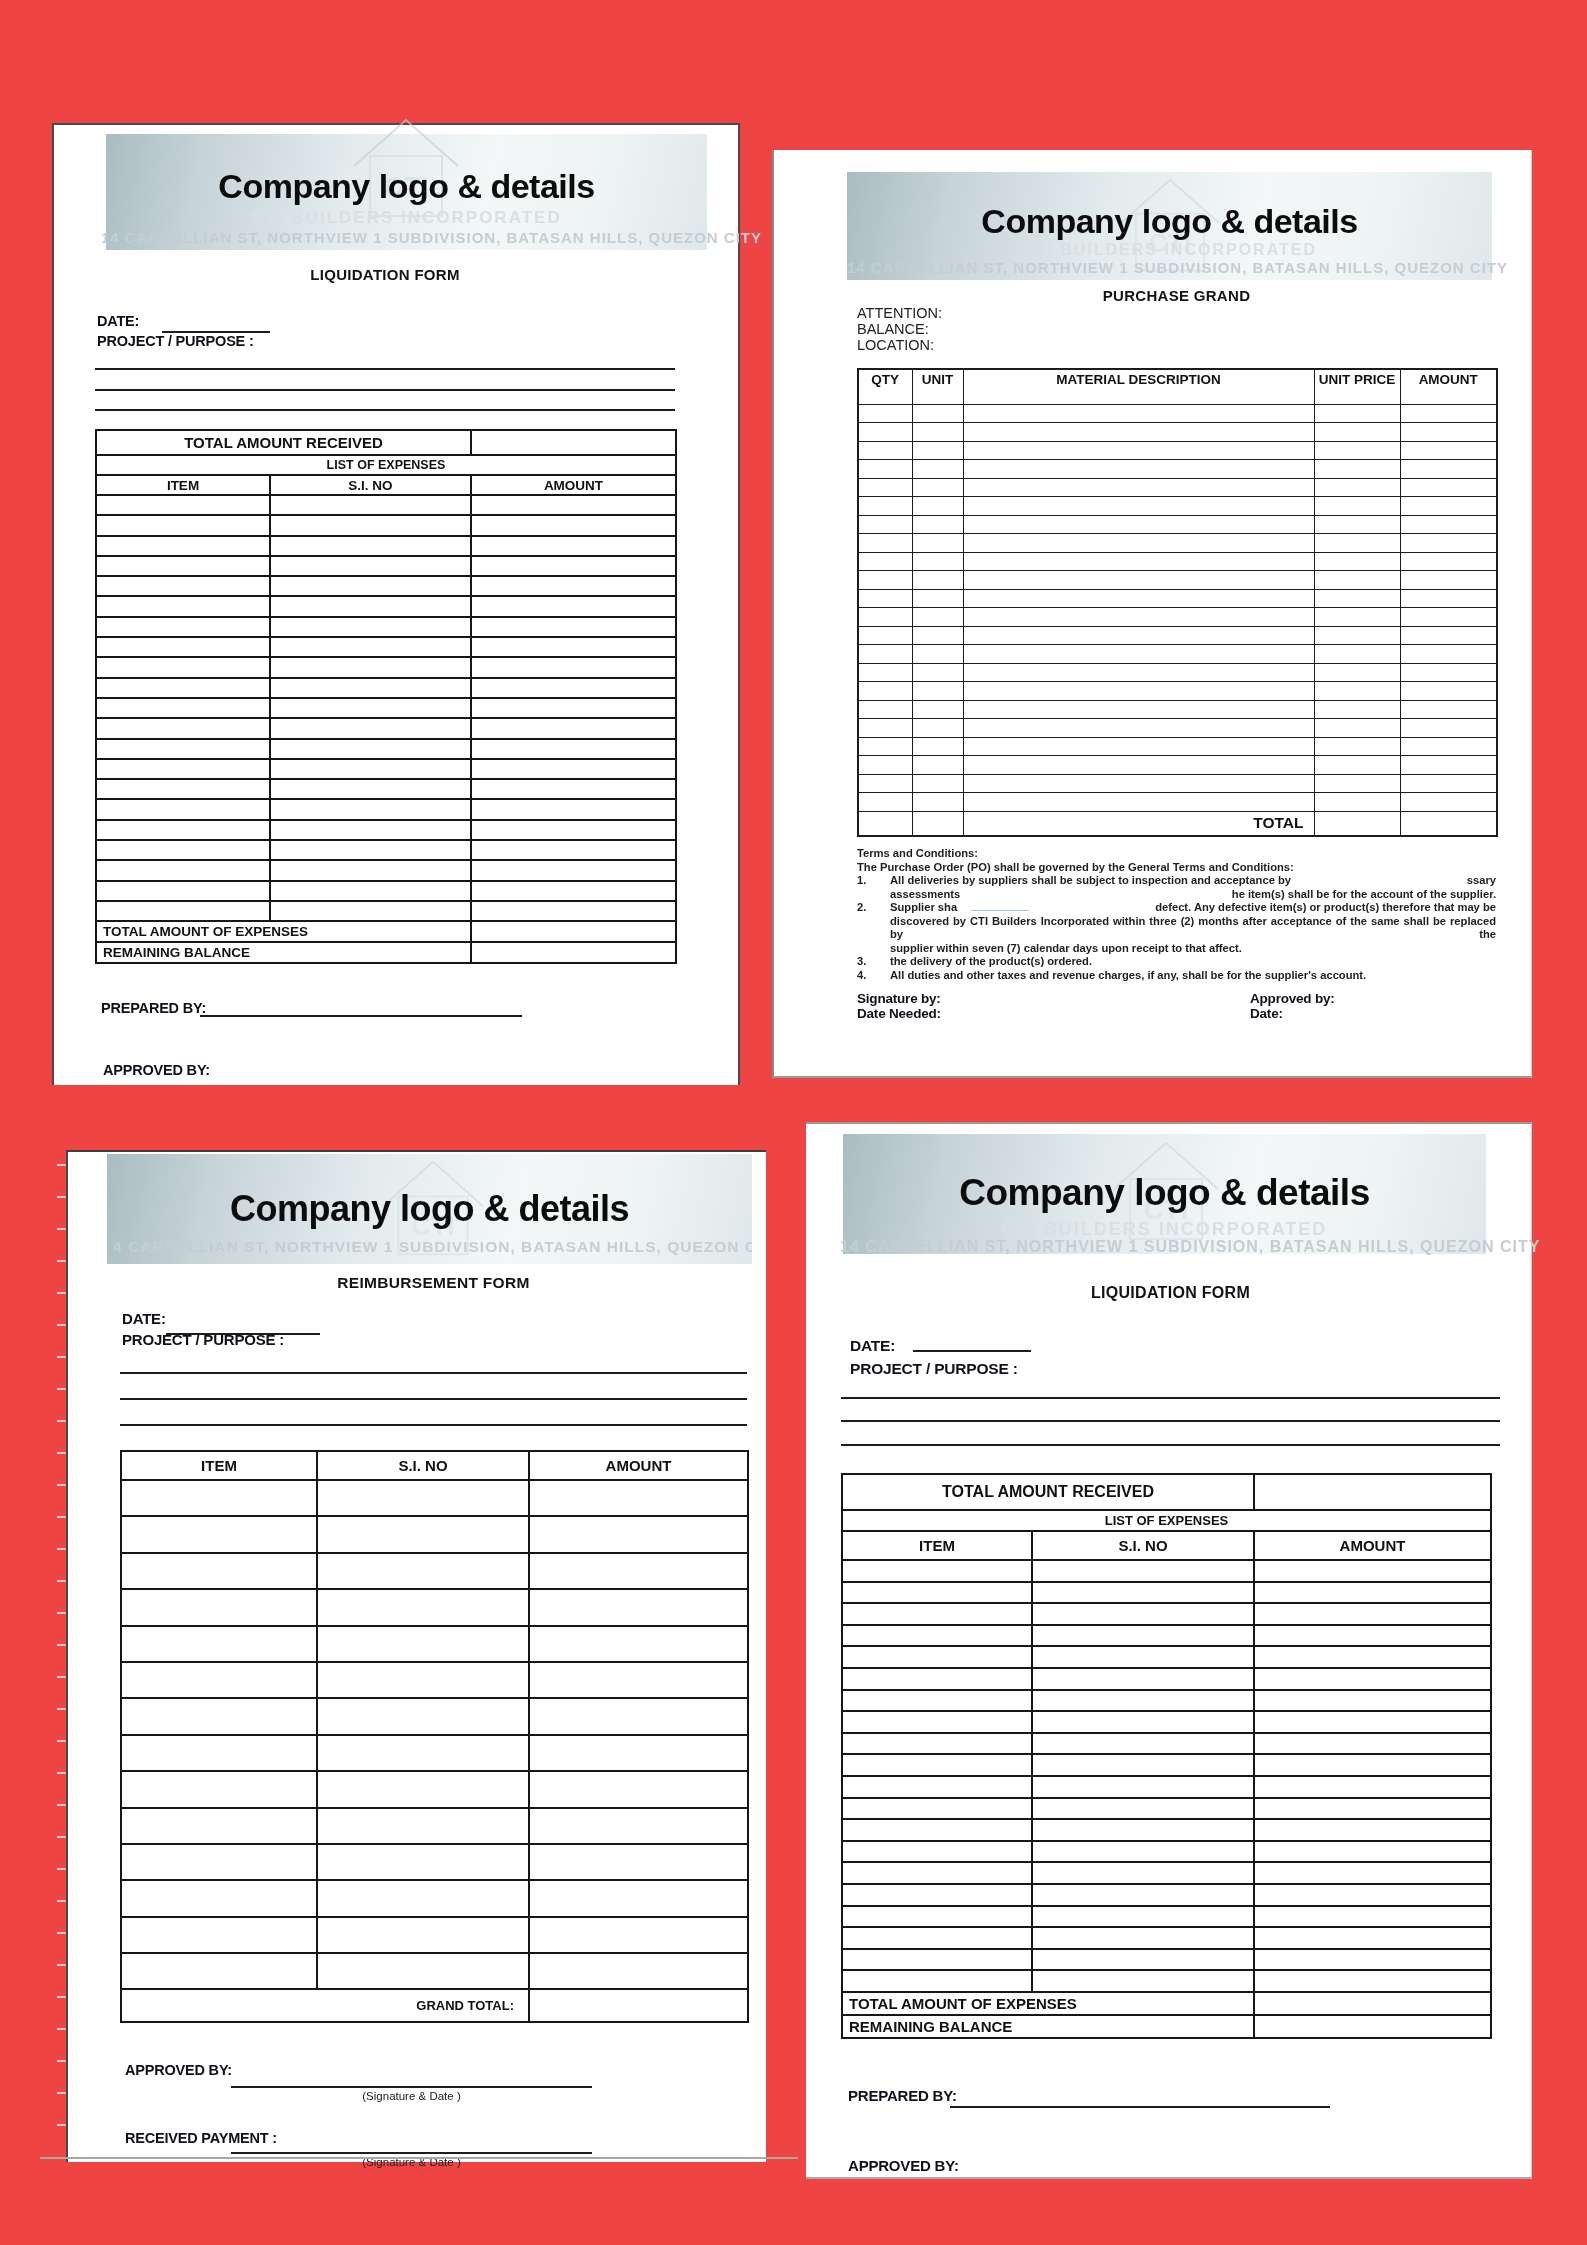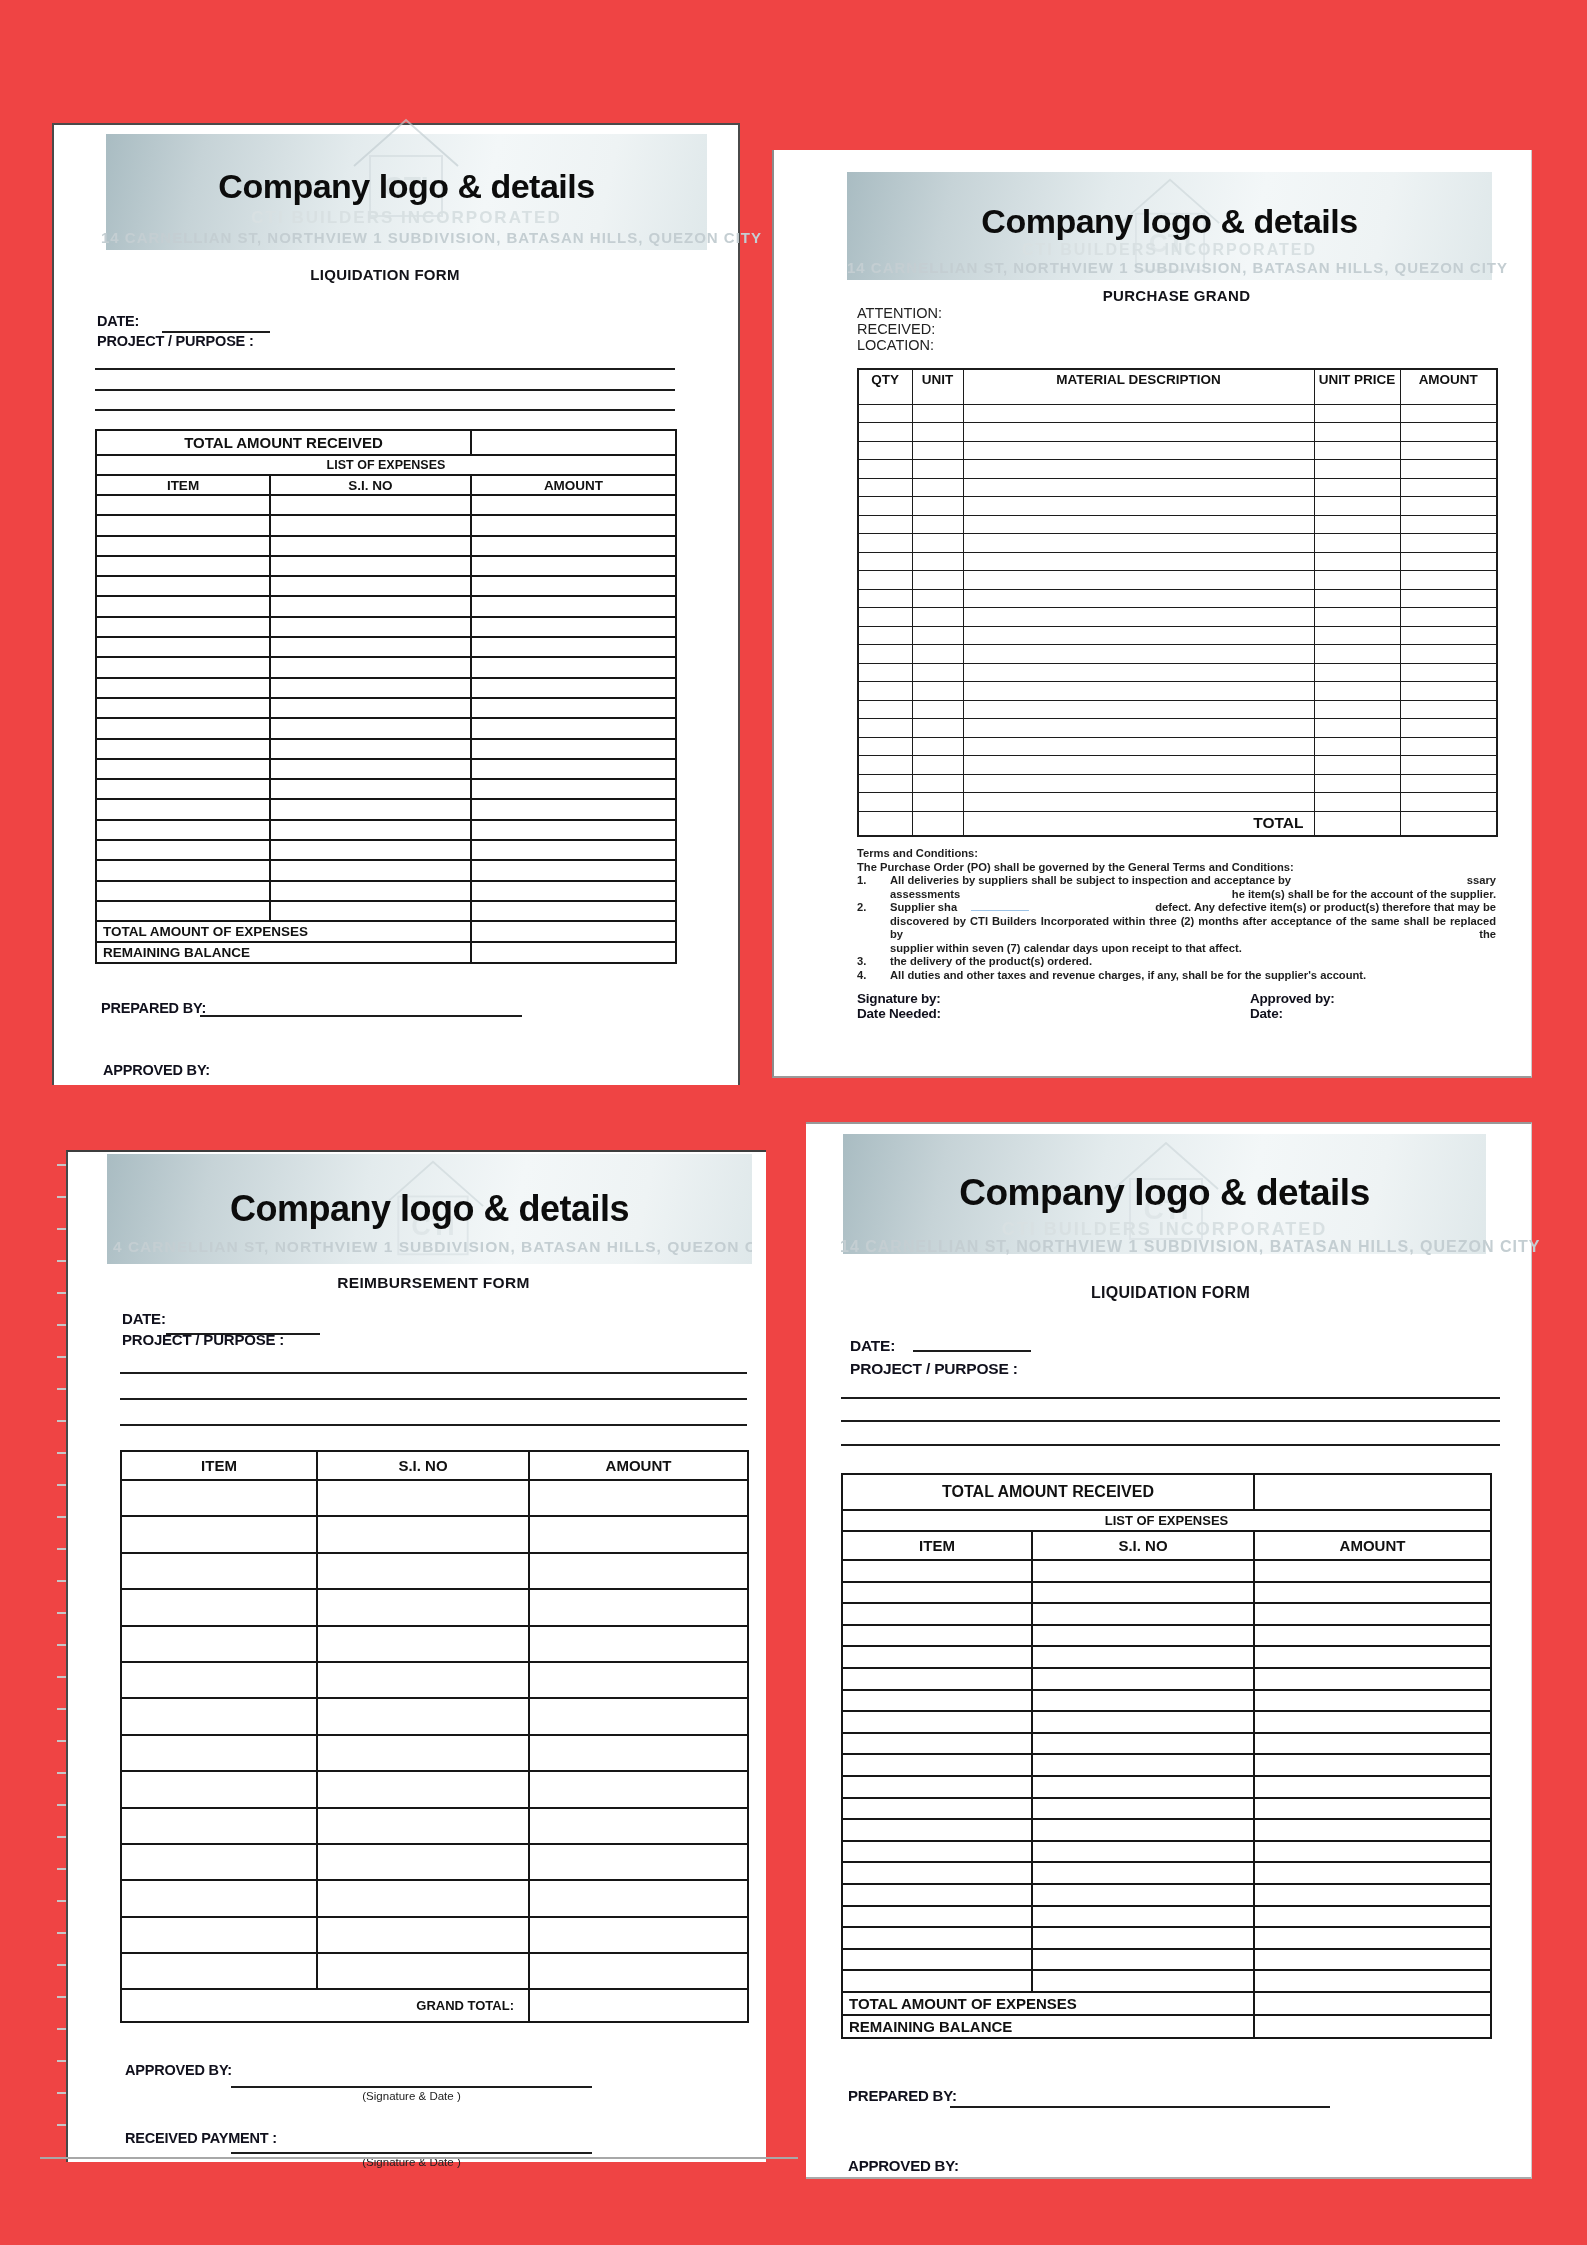--- a/index.html
+++ b/index.html
@@ -256,21 +256,21 @@
       <rect x="24" y="42" width="72" height="60" fill="none" stroke="#d8e0e3" stroke-width="2"></rect>
       <text x="60" y="82" text-anchor="middle" font-size="28" font-weight="bold" fill="#dae2e4">CTI</text>
     </svg>
     <div class="co-title" style="left:73px; top:52px; width:645px; font-size:34px;">Company logo &amp; details</div>
     <div class="wm wm1" style="left:73px; top:91px; width:645px; text-align:center; font-size:16px;">CTI BUILDERS INCORPORATED</div>
     <div class="wm wm2" style="left:73px; top:109px; width:645px; text-align:center; font-size:15px;">14 CARNELLIAN ST, NORTHVIEW 1 SUBDIVISION, BATASAN HILLS, QUEZON CITY</div>
 
     <div class="form-title" style="left:83px; top:137px; width:639px; font-size:15px;">PURCHASE GRAND</div>
 
     <div class="lbl-reg" style="left:83px; top:155px; font-size:14.5px;">ATTENTION:</div>
-    <div class="lbl-reg" style="left:83px; top:171px; font-size:14.5px;">RECEIVED:</div>
+    <div class="lbl-reg" style="left:83px; top:171px; font-size:14.5px;">BALANCE:</div>
     <div class="lbl-reg" style="left:83px; top:187px; font-size:14.5px;">LOCATION:</div>
 
     <div class="abs" style="left:83px; top:218px; width:639px;">
       <table class="po-table">
         <colgroup>
             <col style="width:54px">
             <col style="width:51px">
             <col style="width:351px">
             <col style="width:86px">
             <col style="width:97px">

